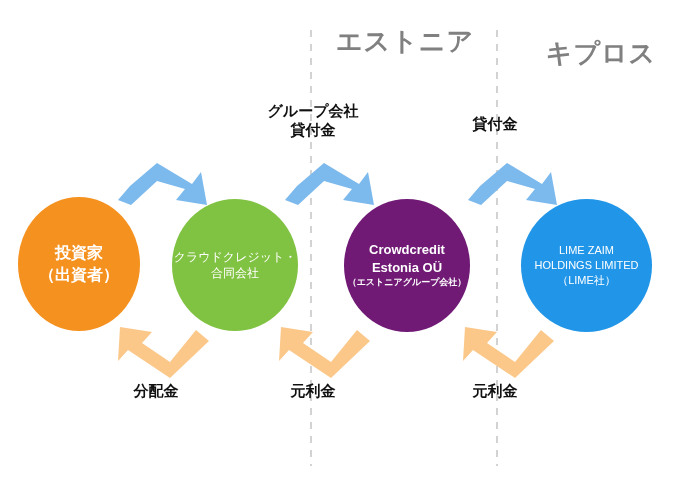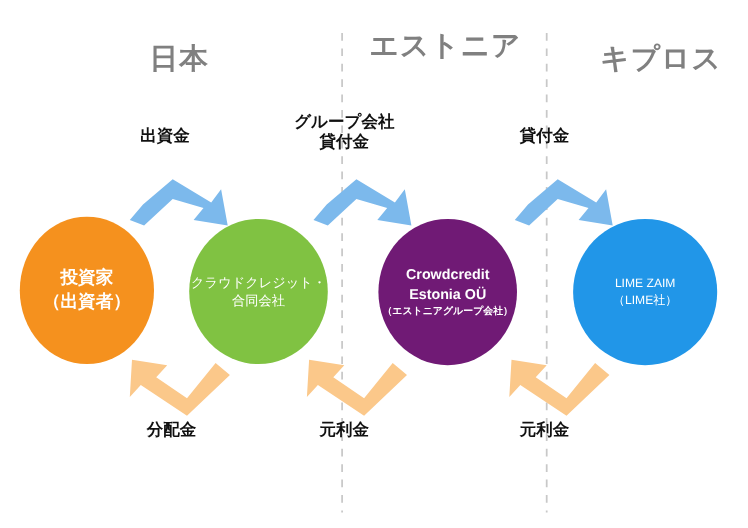--- a/index.html
+++ b/index.html
@@ -194,25 +194,23 @@
         L 515 362
         L 541 330
         L 554 341
         L 515 378
         L 473 350
         L 463 361
         Z"></path>
     </g>
   </svg>
 
-  <div class="country-header" id="country-japan">日本</div>
   <div class="country-header" id="country-estonia">エストニア</div>
   <div class="country-header" id="country-cyprus">キプロス</div>
 
-  <div class="flow-label" id="label-toushikin">出資金</div>
 
   <div class="flow-label" id="label-group-loan">
     <span>グループ会社</span><br>
     <span>貸付金</span>
   </div>
 
   <div class="flow-label" id="label-kashitsuke">貸付金</div>
 
   <div class="flow-label" id="label-bunpai">分配金</div>
   <div class="flow-label" id="label-ganrikin-1">元利金</div>
@@ -229,16 +227,17 @@
   </div>
 
   <div class="entity" id="entity-crowdcredit-ee">
     <span class="line">Crowdcredit</span>
     <span class="line">Estonia OÜ</span>
     <span class="line small">（エストニアグループ会社）</span>
   </div>
 
   <div class="entity" id="entity-lime">
     <span class="line">LIME ZAIM</span>
+    <span class="line">HOLDINGS LIMITED</span>
     <span class="line">（LIME社）</span>
   </div>
 
 </div>
 
 </body></html>

